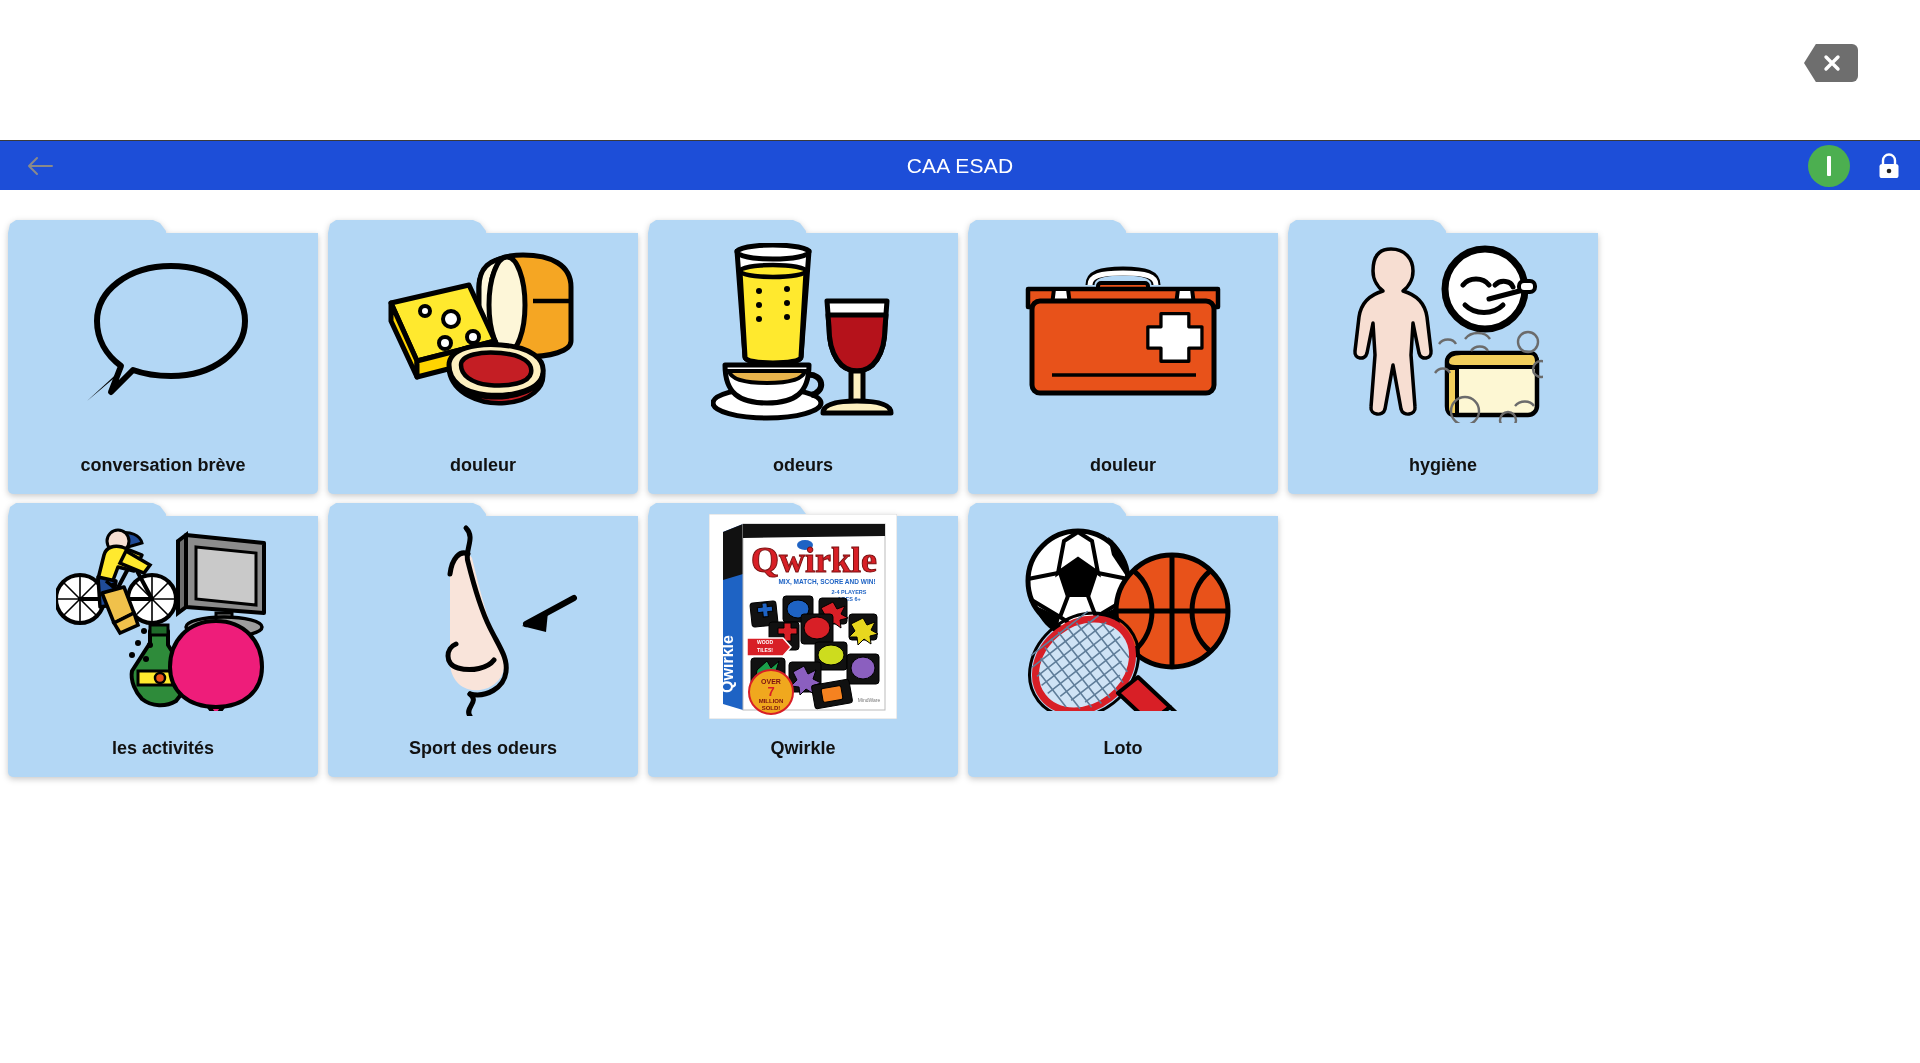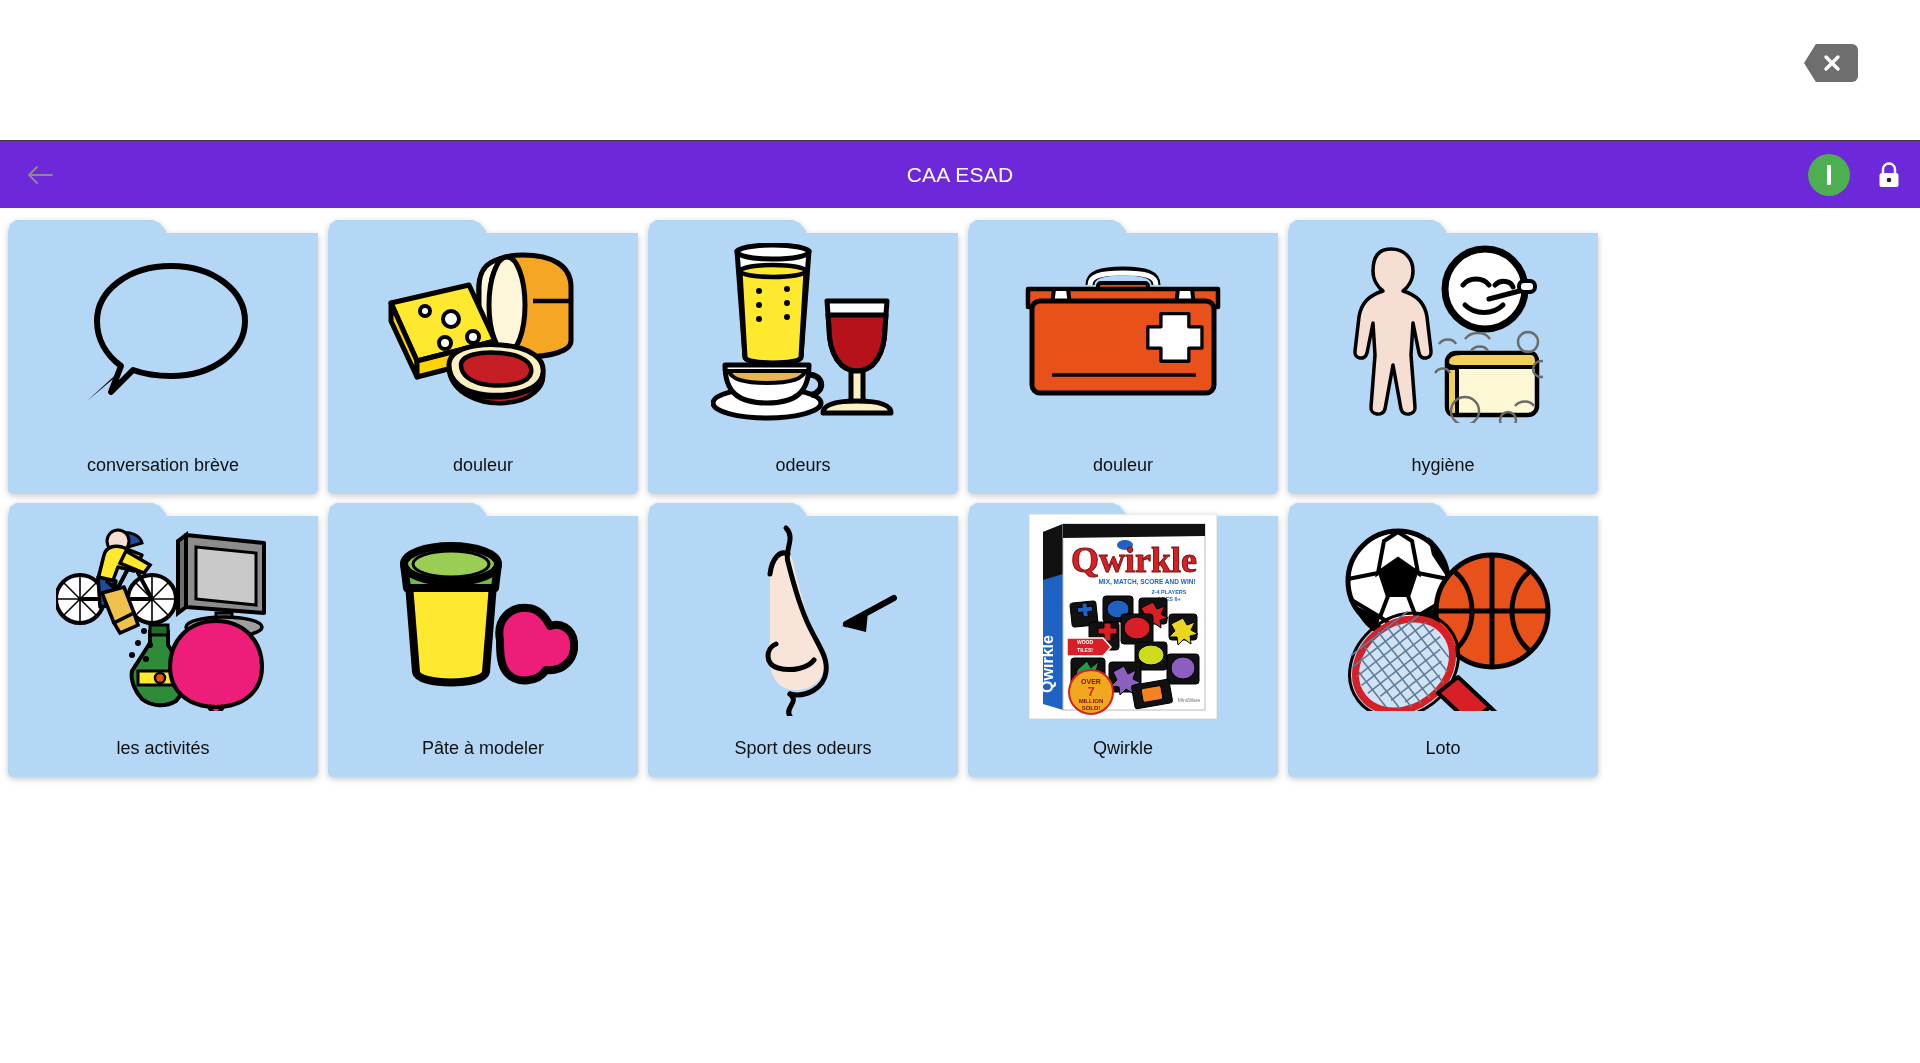--- a/index.html
+++ b/index.html
@@ -23,22 +23,22 @@
     border-radius: 0 6px 6px 0;
     -webkit-clip-path: polygon(0% 50%, 22% 0%, 100% 0%, 100% 100%, 22% 100%);
     clip-path: polygon(0% 50%, 22% 0%, 100% 0%, 100% 100%, 22% 100%);
     cursor: pointer;
   }
   .close-btn svg { position: absolute; top: 9px; left: 18px; }
 
   
   .header {
     position: absolute; top: 140px; left: 0;
-    width: 1920px; height: 68px;
-    background: #6d28d9;
+    width: 1920px; height: 50px;
+    background: #1d4ed8;
     border-top: 1px solid #3a3a3a;
     display: flex; align-items: center;
   }
   .header-back {
     position: absolute; left: 10px; top: 0; bottom: 0;
     width: 60px; display: flex; align-items: center; justify-content: center;
     cursor: pointer;
   }
   .header-title {
     position: absolute; left: 0; right: 0; top: 0; bottom: 0;
@@ -87,21 +87,21 @@
     clip-path: polygon(0 14px, 0 14px, 2px 5px, 8px 1px, 145px 1px, 152px 4px, 158px 12px, 158px 14px, 310px 14px, 310px 275px, 0 275px);
   }
   .card-art {
     position: absolute; left: 0; right: 0; top: 16px; height: 195px;
     display: flex; align-items: center; justify-content: center;
   }
   .card-art svg { display: block; }
   .card-label {
     position: absolute; left: 0; right: 0; bottom: 18px;
     text-align: center;
-    font-size: 18px; font-weight: normal; color: #111;
+    font-size: 18px; font-weight: bold; color: #111;
   }
   .card-photo {
     position: absolute; left: 0; right: 0; top: 8px; height: 212px;
     display: flex; align-items: center; justify-content: center;
   }
 </style>
 </head>
 <body>
 
 <div class="topbar">
@@ -316,38 +316,20 @@
 
           <path d="M160 100 C188 100 206 120 206 146 C206 170 188 186 160 186
                    C132 186 114 170 114 146 C114 120 132 100 160 100 Z" fill="#ee1d7a" stroke="#000" stroke-width="4"></path>
           <path d="M153 186 L167 186 L160 196 Z" fill="#ee1d7a" stroke="#000" stroke-width="4" stroke-linejoin="round"></path>
           <path d="M160 196 C150 206 176 212 164 224 C154 234 170 240 166 248" fill="none" stroke="#000" stroke-width="4" stroke-linecap="round"></path>
         </svg>
       </div>
       <div class="card-label">les activités</div>
     </div>
 
-    <div class="card">
-      <div class="card-shape"></div>
-      <div class="card-art">
-        <svg width="190" height="160" viewBox="0 0 190 160">
-
-          <path d="M20 36 L28 136 C30 150 96 150 98 136 L106 36 Z" fill="#ffe92e" stroke="#000" stroke-width="8" stroke-linejoin="round"></path>
-
-          <path d="M16 28 L110 28 L107 52 L19 52 Z" fill="#6abf3e" stroke="#000" stroke-width="8" stroke-linejoin="round"></path>
-          <ellipse cx="63" cy="28" rx="47" ry="18" fill="#8dc63f" stroke="#000" stroke-width="8"></ellipse>
-          <ellipse cx="63" cy="28" rx="38" ry="13" fill="#9acd53" stroke="#000" stroke-width="3"></ellipse>
-
-          <path d="M112 104 C108 84 122 70 140 72 C152 73 158 82 162 90
-                   C172 86 184 92 186 106 C188 124 174 136 158 134
-                   C150 146 130 148 120 138 C112 130 112 116 112 104 Z" fill="#ee1d7a" stroke="#000" stroke-width="8" stroke-linejoin="round"></path>
-        </svg>
-      </div>
-      <div class="card-label">Pâte à modeler</div>
-    </div>
 
     <div class="card">
       <div class="card-shape"></div>
       <div class="card-art">
         <svg width="190" height="200" viewBox="0 0 190 200">
 
           <path d="M62 58 C66 38 78 32 84 42 C88 58 96 92 104 112
                    C112 130 118 140 116 152 C114 166 100 176 84 174
                    C70 172 62 160 62 146 Z" fill="#f9e4da" stroke="none"></path>
 

